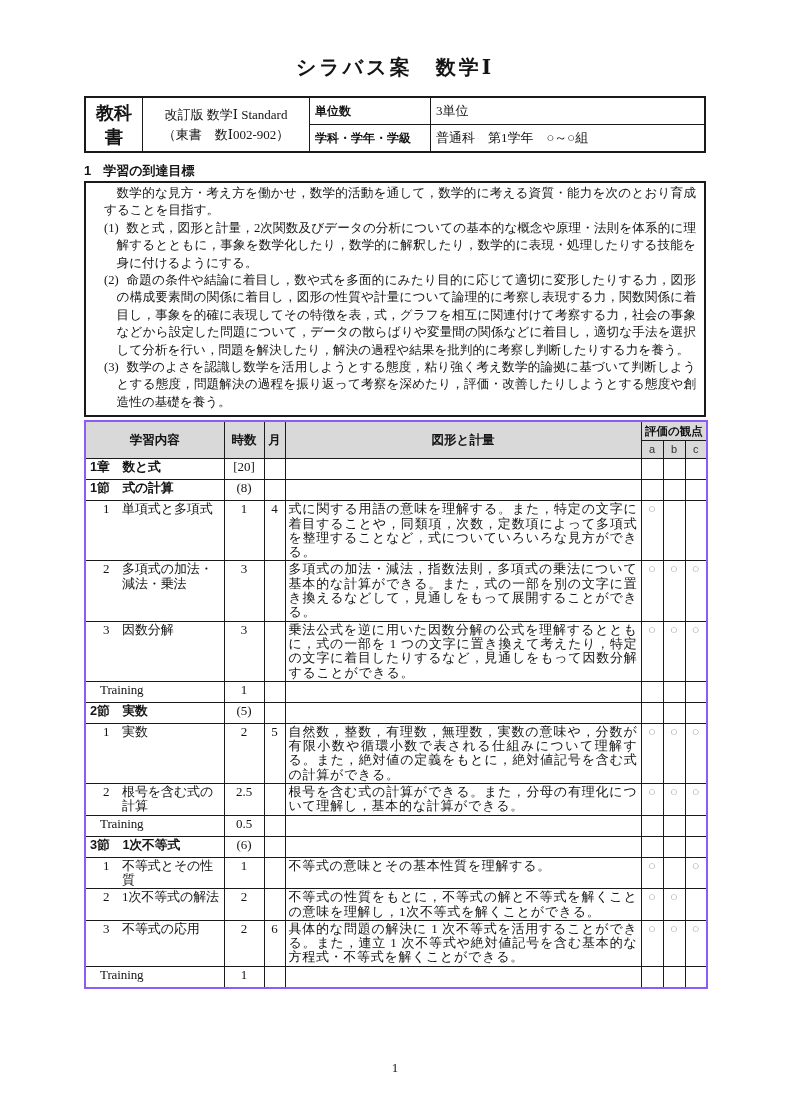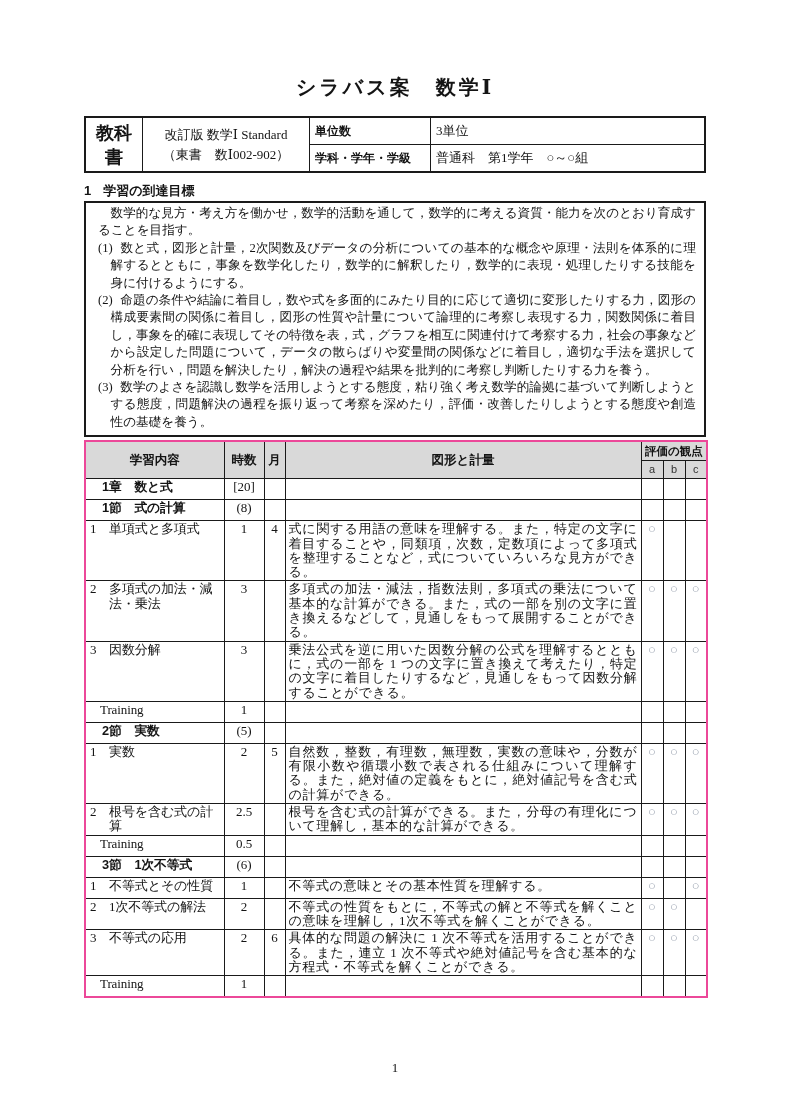--- a/index.html
+++ b/index.html
@@ -8,21 +8,21 @@
     width:790px;height:1119px;
     background:#ffffff;
     color:#141414;
     font-family:"Liberation Serif","DejaVu Serif",serif;
     overflow:hidden;
   }
   .content{width:622px;margin-left:84px;}
 
   
   .doc-title{
-    padding-top:72px;
+    padding-top:52px;
     text-align:center;
     font-size:20px;font-weight:bold;
     letter-spacing:3px;line-height:30px;
   }
 
   
   table{border-collapse:collapse;}
   .tb-table{width:622px;margin-top:14px;border:2px solid #1a1a1a;font-size:13px;}
   .tb-table td{border:1px solid #1a1a1a;height:26px;padding:0 5px;}
   .tb-label{width:46px;text-align:center;font-family:"Liberation Sans","DejaVu Sans",sans-serif;font-weight:bold;font-size:18px;}
@@ -35,56 +35,56 @@
     font-family:"Liberation Sans","DejaVu Sans",sans-serif;
     font-weight:bold;font-size:13px;line-height:16px;
   }
   .sec-heading .sec-num{margin-right:12px;}
   #sec2-heading{margin-top:9px;}
 
   
   .goal-box{
     margin-top:2px;
     border:2px solid #1a1a1a;
-    padding:2px 8px 4px 12px;
+    padding:2px 8px 4px 18px;
     font-size:12.6px;line-height:17.4px;
     text-align:justify;
   }
   .goal-box p{margin:0;}
   .goal-intro{text-indent:1em;}
   .goal-item{padding-left:1em;text-indent:-1em;}
   .goal-marker{margin-right:0.6em;}
 
   
   .eval-note{margin:2px 0 0 13px;font-size:12.6px;line-height:17px;}
 
   
-  .plan-table{width:622px;margin-top:3px;border:2px solid #ec4899;table-layout:fixed;}
+  .plan-table{width:622px;margin-top:3px;border:2px solid #8b5cf6;table-layout:fixed;}
   .plan-table th,.plan-table td{border:1px solid #1a1a1a;overflow:hidden;}
   .plan-table th{
     background:#d9d9d9;
     font-family:"Liberation Sans","DejaVu Sans",sans-serif;
     font-weight:bold;font-size:12.5px;line-height:15px;
     padding:1px 0;text-align:center;
   }
   .plan-table th.th-eval{font-size:11.5px;height:16px;}
   .plan-table th.th-abc{font-weight:normal;font-size:11px;height:15px;color:#333;}
   .plan-table td{
     height:18px;vertical-align:top;
     padding:1px 3px;
     font-size:13px;line-height:14.3px;
   }
   .c-content{letter-spacing:-0.1px;font-size:12.8px;}
   .row-item .c-content{padding-left:4px;text-indent:0;}
   .row-item .c-content .item-num{display:inline-block;width:19px;text-indent:0;}
   .row-item .c-content .item-label{display:inline;}
-  .row-item .c-content{padding-left:23px;text-indent:-19px;}
+  .row-item .c-content{padding-left:36px;text-indent:-19px;}
   .row-chapter .c-content,.row-section .c-content{
     font-family:"Liberation Sans","DejaVu Sans",sans-serif;
-    font-weight:bold;font-size:12.8px;padding-left:16px;
+    font-weight:bold;font-size:12.8px;padding-left:4px;
   }
   .row-training .c-content{padding-left:14px;}
   .c-hours{text-align:center;padding:1px 1px;}
   .c-month{text-align:center;padding:1px 0;}
   .c-aim{font-size:13.8px;letter-spacing:0.7px;line-height:14.4px;padding:1px 3px 3px 5px;text-align:justify;margin-top:24px;}
   .c-mark{text-align:center;color:#98a1af;font-size:12.5px;padding:1px 0;font-family:"Liberation Sans","DejaVu Sans",sans-serif;}
 
   
   .page-number{
     position:absolute;left:0;right:0;top:1060px;

